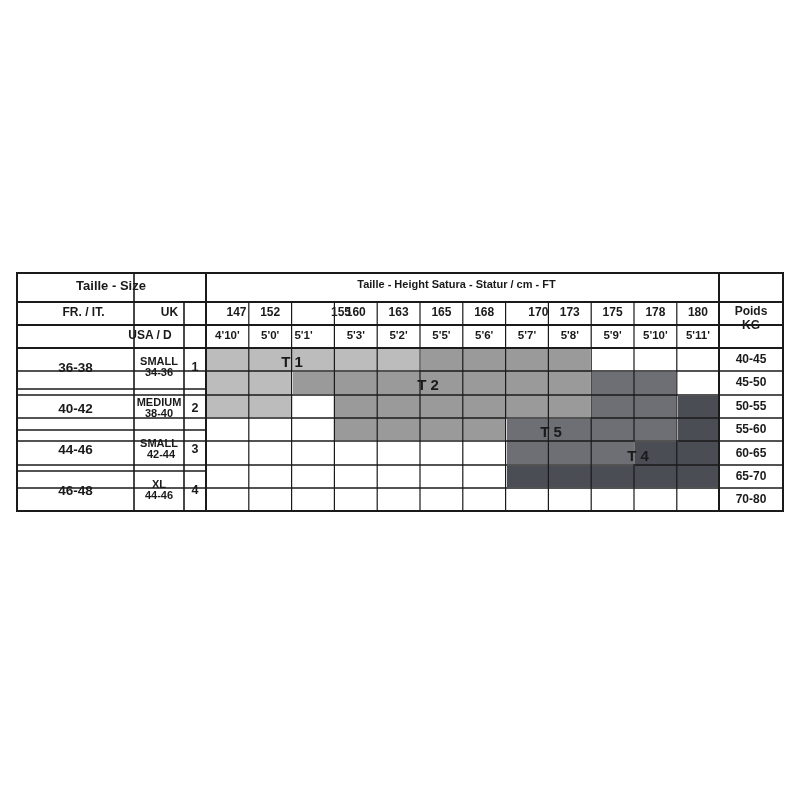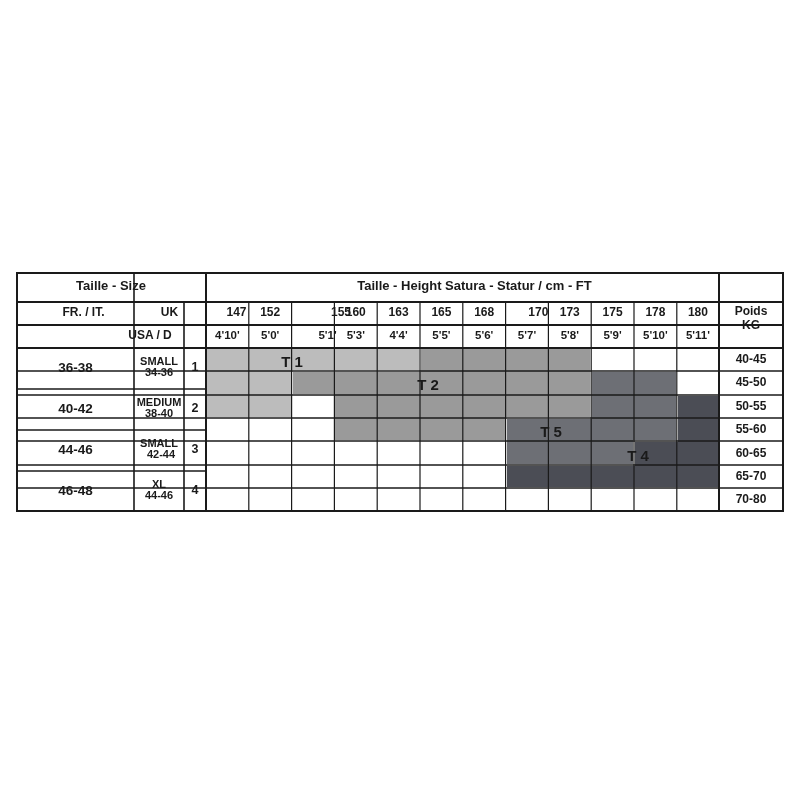--- a/index.html
+++ b/index.html
@@ -90,21 +90,21 @@
     <line x1="489.6" y1="30" x2="489.6" y2="240" stroke="#1a1a1a" stroke-width="1.2"></line>
     <line x1="532.4" y1="30" x2="532.4" y2="240" stroke="#1a1a1a" stroke-width="1.2"></line>
     <line x1="575.2" y1="30" x2="575.2" y2="240" stroke="#1a1a1a" stroke-width="1.2"></line>
     <line x1="618" y1="30" x2="618" y2="240" stroke="#1a1a1a" stroke-width="1.2"></line>
     <line x1="660.8" y1="30" x2="660.8" y2="240" stroke="#1a1a1a" stroke-width="1.2"></line>
     <line x1="703" y1="1" x2="703" y2="240" stroke="#1a1a1a" stroke-width="2"></line>
   </svg>
 
   <div class="lbl" style="left:1px; top:7px; width:188px; font-size:13px;">Taille - Size</div>
 
-  <div class="lbl" style="left:202px; top:7px; width:513px; font-size:13px;">Taille - Height Satura - Statur / cm - FT</div>
+  <div class="lbl" style="left:184px; top:7px; width:513px; font-size:11px;">Taille - Height Satura - Statur / cm - FT</div>
 
   <div class="lbl" style="left:9px; top:34px; width:117px; font-size:12px;">FR. / IT.</div>
 
   <div class="lbl" style="left:118px; top:34px; width:71px; font-size:12px;">UK</div>
 
   <div class="lbl" style="left:80px; top:57px; width:108px; font-size:12px;">USA / D</div>
 
   <div class="lbl" style="left:703px; top:33px; width:64px; font-size:12px; line-height:1.15;">Poids
 KG</div>
 
@@ -116,23 +116,23 @@
   <div class="lbl" style="left:404.0px; top:34px; width:42.8px; font-size:12px;">165</div>
   <div class="lbl" style="left:446.8px; top:34px; width:42.8px; font-size:12px;">168</div>
   <div class="lbl" style="left:489.6px; top:34px; width:42.8px; font-size:12px;text-align:right;">170</div>
   <div class="lbl" style="left:532.4px; top:34px; width:42.8px; font-size:12px;">173</div>
   <div class="lbl" style="left:575.2px; top:34px; width:42.8px; font-size:12px;">175</div>
   <div class="lbl" style="left:618.0px; top:34px; width:42.8px; font-size:12px;">178</div>
   <div class="lbl" style="left:660.8px; top:34px; width:42.2px; font-size:12px;">180</div>
 
   <div class="lbl" style="left:190.0px; top:57px; width:42.8px; font-size:11.5px;">4'10'</div>
   <div class="lbl" style="left:232.8px; top:57px; width:42.8px; font-size:11.5px;">5'0'</div>
-  <div class="lbl" style="left:275.6px; top:57px; width:24px; font-size:11.5px;padding-left:24px;">5'1'</div>
+  <div class="lbl" style="left:275.6px; top:57px; width:24px; font-size:11.5px;">5'1'</div>
   <div class="lbl" style="left:318.4px; top:57px; width:42.8px; font-size:11.5px;">5'3'</div>
-  <div class="lbl" style="left:361.2px; top:57px; width:42.8px; font-size:11.5px;">4'4'</div>
+  <div class="lbl" style="left:361.2px; top:57px; width:42.8px; font-size:11.5px;">5'2'</div>
   <div class="lbl" style="left:404.0px; top:57px; width:42.8px; font-size:11.5px;">5'5'</div>
   <div class="lbl" style="left:446.8px; top:57px; width:42.8px; font-size:11.5px;">5'6'</div>
   <div class="lbl" style="left:489.6px; top:57px; width:42.8px; font-size:11.5px;">5'7'</div>
   <div class="lbl" style="left:532.4px; top:57px; width:42.8px; font-size:11.5px;">5'8'</div>
   <div class="lbl" style="left:575.2px; top:57px; width:42.8px; font-size:11.5px;">5'9'</div>
   <div class="lbl" style="left:618.0px; top:57px; width:42.8px; font-size:11.5px;">5'10'</div>
   <div class="lbl" style="left:660.8px; top:57px; width:42.2px; font-size:11.5px;">5'11'</div>
 
   <div class="lbl" style="left:1px; top:89px; width:117px; font-size:13.5px;">36-38</div>
   <div class="lbl" style="left:118px; top:84px; width:50px; font-size:11px;">SMALL</div>

